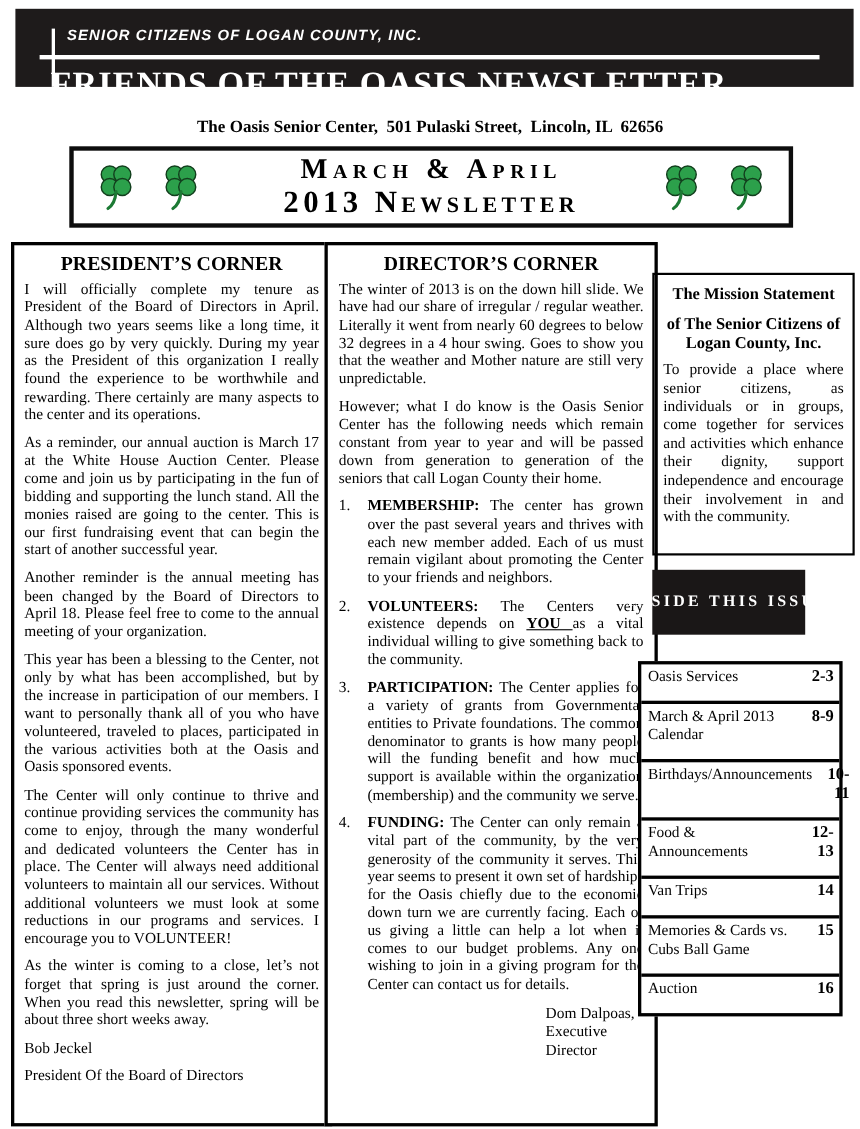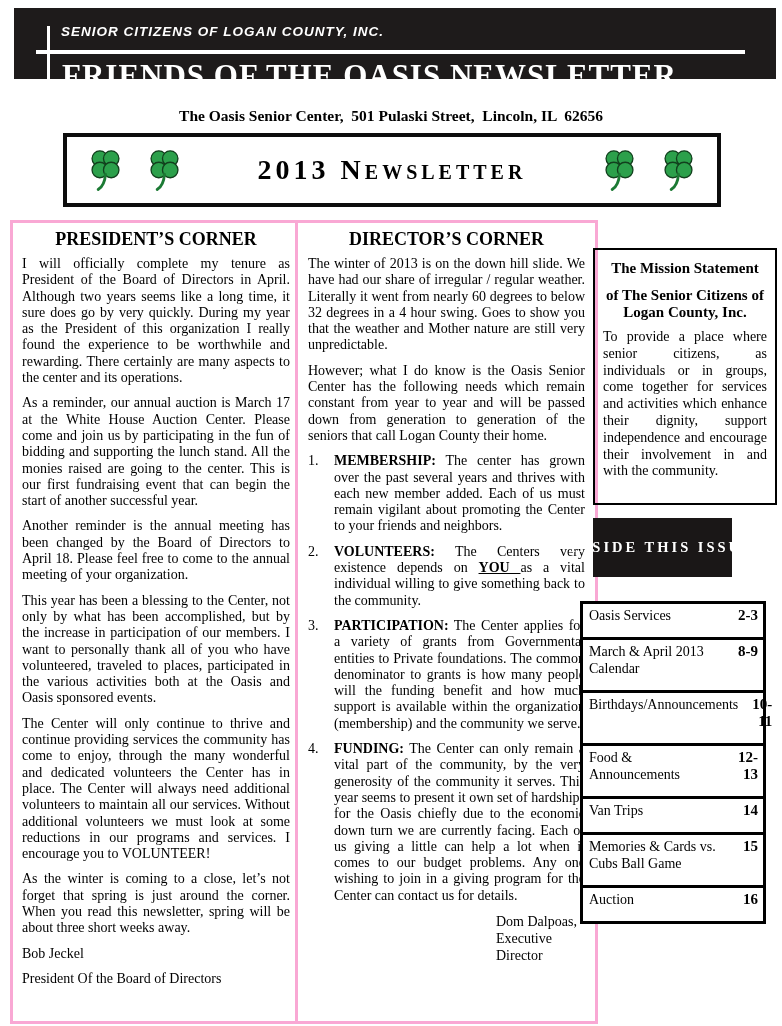--- a/index.html
+++ b/index.html
@@ -6,39 +6,39 @@
   .page{position:relative;width:782px;height:1026px;background:#ffffff;overflow:hidden;
         font-family:"Liberation Serif", serif;color:#000;}
 
   
   .masthead{position:absolute;left:14px;top:8px;width:762px;height:71px;background:#1e1b1b;}
   .mast-vline{position:absolute;left:33px;top:18px;width:3px;bottom:0;background:#fff;}
   .mast-hline{position:absolute;left:22px;top:42px;width:709px;height:4px;background:#fff;}
   .org-name{position:absolute;left:47px;top:16px;color:#fff;
             font-family:"Liberation Sans", sans-serif;font-style:italic;font-weight:bold;
             font-size:13.5px;letter-spacing:1px;}
-  .news-title{position:absolute;left:48px;top:50px;color:#fff;font-weight:bold;
+  .news-title{position:absolute;left:32px;top:50px;color:#fff;font-weight:bold;
               font-size:31px;letter-spacing:1px;white-space:nowrap;}
 
   
   .address{position:absolute;left:0;top:107px;width:782px;text-align:center;
            font-weight:bold;font-size:15.5px;white-space:pre-wrap;}
 
   
   .issue-banner{position:absolute;left:63px;top:133px;width:606px;height:66px;
                 border:4px solid #0d0d0d;background:#fff;display:flex;align-items:center;
                 justify-content:space-between;padding:0 22px;}
   .clover-group{display:flex;gap:26px;align-items:center;}
   .clover{color:#2ca04b;display:block;}
   .issue-title{text-align:center;font-weight:bold;font-variant:small-caps;line-height:1.15;}
   .issue-line1{font-size:26px;letter-spacing:5px;}
   .issue-line2{font-size:28px;letter-spacing:4px;}
 
   
-  .colbox{position:absolute;border:3px solid #f9a8d4;background:#fff;overflow:hidden;}
+  .colbox{position:absolute;border:3px solid #000000;background:#fff;overflow:hidden;}
   .col-president{left:10px;top:220px;width:268px;height:792px;padding:3px 9px;}
   .col-director{left:295px;top:220px;width:277px;height:792px;padding:3px 10px;}
   .corner-heading{text-align:center;font-weight:bold;font-size:18px;margin:3px 0 6px 0;}
   .bodytext p{margin:0 0 9px 0;font-size:14px;line-height:16.3px;text-align:justify;}
   .sig{margin:0 0 9px 0;font-size:14px;line-height:16.3px;}
 
   .dlist{margin-top:2px;}
   .dlist-item{display:flex;margin:0 0 9px 0;font-size:14px;line-height:16.3px;}
   .dnum{width:26px;flex:none;}
   .dbody{flex:1;text-align:justify;}
@@ -91,20 +91,21 @@
         <g fill="currentColor" stroke="#123f1d" stroke-width="1.6">
           <circle cx="13" cy="13" r="9.5"></circle>
             <circle cx="27" cy="13" r="9.5"></circle>
           <circle cx="13" cy="27" r="9.5"></circle>
             <circle cx="27" cy="27" r="9.5"></circle>
         </g>
         <path d="M20 32 Q19 46 11 51" stroke="#1c7a34" stroke-width="3.5" fill="none" stroke-linecap="round"></path>
       </svg>
     </div>
     <div class="issue-title">
+      <div class="issue-line1">March &amp; April</div>
       <div class="issue-line2">2013 Newsletter</div>
     </div>
     <div class="clover-group">
       <svg class="clover" width="33" height="44" viewBox="0 0 40 54" style="color: rgb(44, 160, 75);">
         <g fill="currentColor" stroke="#123f1d" stroke-width="1.6">
           <circle cx="13" cy="13" r="9.5"></circle>
             <circle cx="27" cy="13" r="9.5"></circle>
           <circle cx="13" cy="27" r="9.5"></circle>
             <circle cx="27" cy="27" r="9.5"></circle>
         </g>

